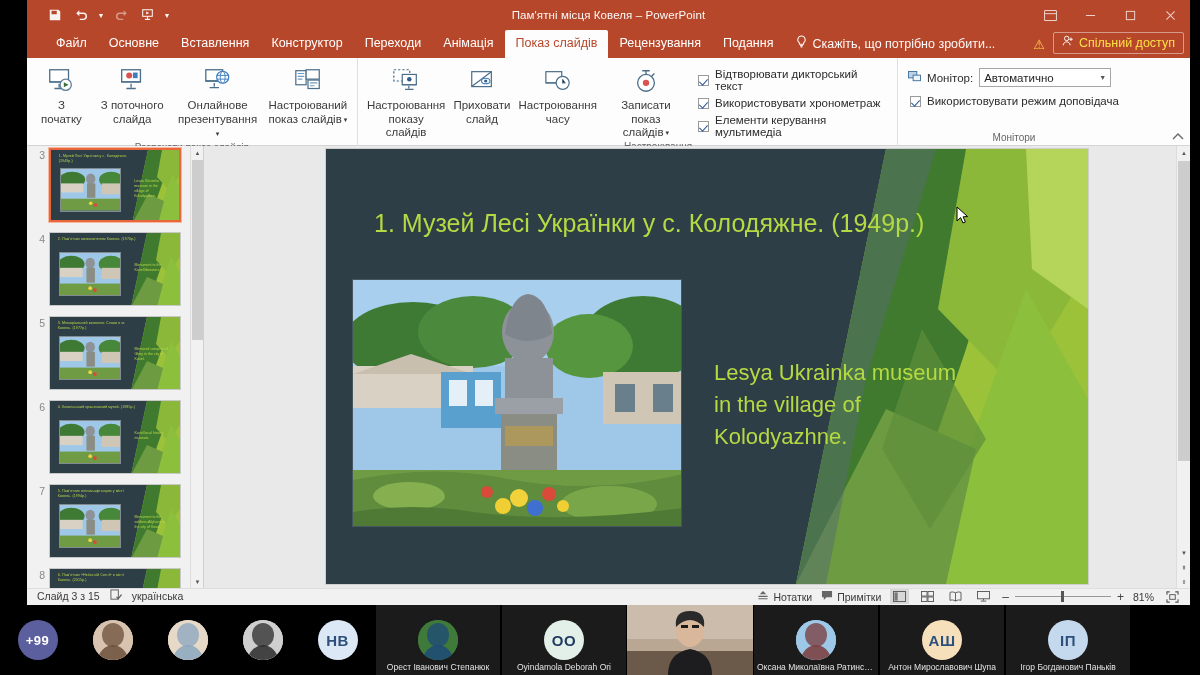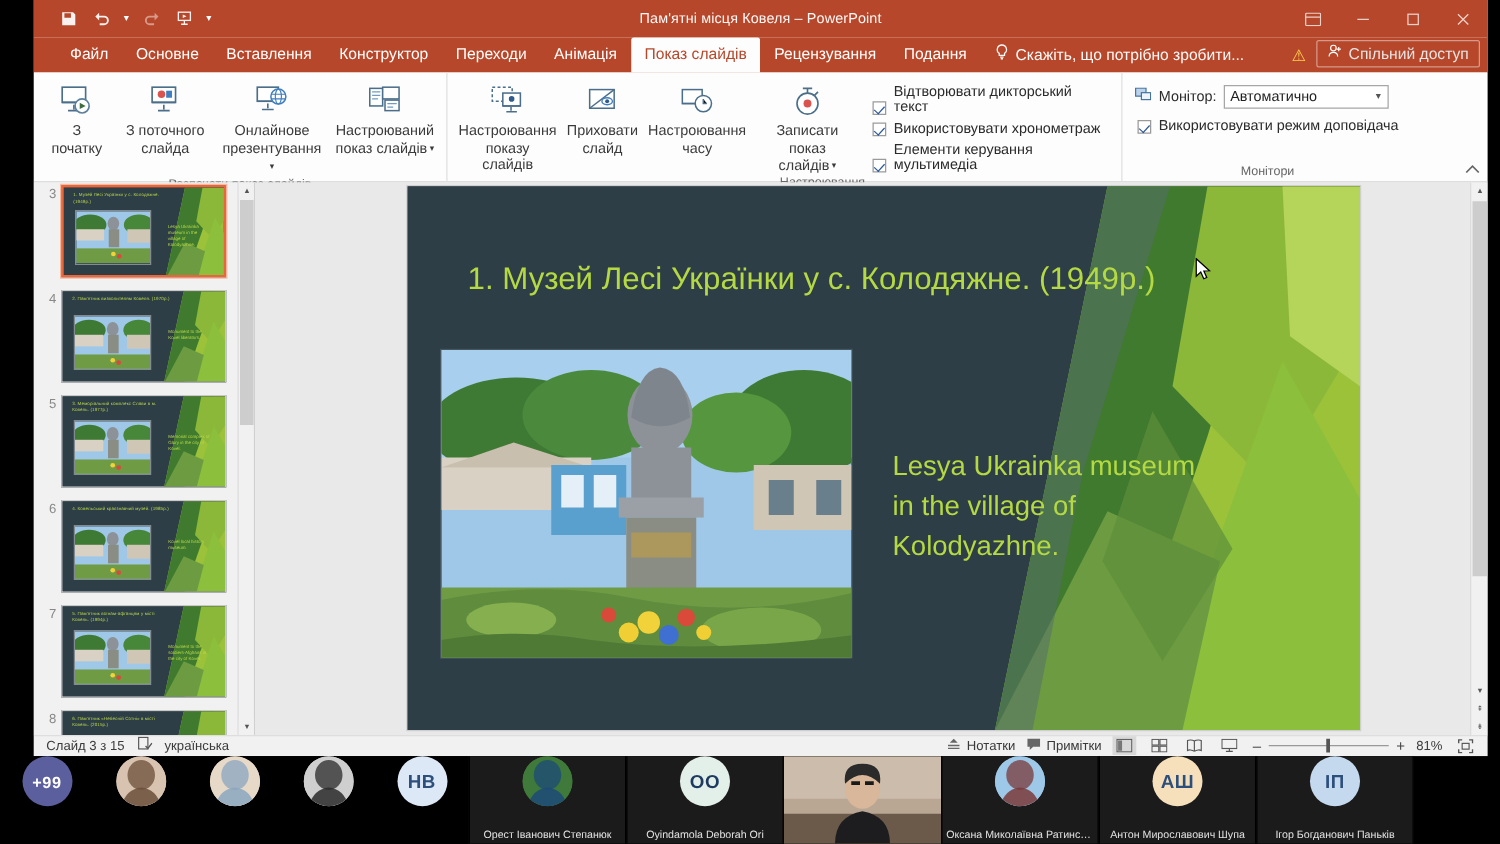--- a/index.html
+++ b/index.html
@@ -54,21 +54,21 @@
   }
   .tab.active { background: #fdfdfd; color: #b7472a; border-radius: 2px 2px 0 0; }
   .tellme {
     display: flex; align-items: center; gap: 5px;
     font-size: 12.5px; color: #fff; padding-left: 12px; height: 28px; line-height: 28px;
     opacity: .97;
   }
   .tab-right { position: absolute; right: 6px; bottom: 0; display: flex; align-items: center; gap: 8px; height: 28px; }
   .warn-ico { color: #ffd24d; font-size: 13px; line-height: 1; }
   .share-btn {
-    display: flex; align-items: center; gap: 5px; color: #e5e5e5; font-size: 12.5px;
+    display: flex; align-items: center; gap: 5px; color: #fde047; font-size: 12.5px;
     border: 1px solid rgba(255,255,255,.45); border-radius: 2px; padding: 2px 8px 3px; margin-bottom: 2px;
   }
 
   
   .ribbon {
     height: 88px; background: #fdfdfd; display: flex; position: relative;
     border-bottom: 1px solid #d4d4d4;
   }
   .rgroup { position: relative; display: flex; flex-direction: column; height: 88px; padding: 4px 0 0; }
   .rgroup + .rgroup { border-left: 1px solid #e0e0e0; }
@@ -81,21 +81,21 @@
     align-items: center; cursor: default;
   }
   .bigicon { height: 34px; display: flex; align-items: center; justify-content: center; }
   .biglabel {
     font-size: 11.5px; color: #3b3b3b; text-align: center; line-height: 13.5px;
     white-space: pre-line; margin-top: 1px;
   }
   .biglabel .carret { font-size: 7px; vertical-align: middle; }
 
   .checkcol { display: flex; flex-direction: column; gap: 5px; padding: 6px 6px 0 8px; }
-  .checkrow { display: flex; align-items: flex-end; gap: 6px; font-size: 11.5px; color: #2b2b2b; }
+  .checkrow { display: flex; align-items: center; gap: 6px; font-size: 11.5px; color: #2b2b2b; }
   .cbox {
     width: 11px; height: 11px; border: 1px solid #9a9a9a; background: #fff;
     position: relative; flex: 0 0 11px;
   }
   .cbox.on::after {
     content: ""; position: absolute; left: 2px; top: 1px; width: 4px; height: 7px;
     border: solid #2b579a; border-width: 0 1.6px 1.6px 0; transform: rotate(42deg);
   }
   .monrow { display: flex; align-items: center; gap: 6px; font-size: 11.5px; color: #2b2b2b; padding: 6px 0 0 6px; }
   .mon-select {
@@ -187,21 +187,21 @@
   .zs-track { width: 96px; height: 1px; background: #999; position: relative; margin: 0 6px; }
   .zs-knob { position: absolute; left: 46px; top: -5px; width: 3px; height: 11px; background: #555; }
   .zs-sign { font-size: 12px; color: #444; line-height: 1; }
 
   
   .vcstrip {
     position: absolute; left: 0; bottom: 0; width: 1200px; height: 70px; background: #000;
     display: flex; align-items: stretch;
   }
   .vc-tile {
-    position: relative; height: 70px; display: flex; align-items: flex-start; justify-content: center;
+    position: relative; height: 70px; display: flex; align-items: center; justify-content: center;
     background: #000; flex: 0 0 auto;
   }
   .vc-tile.named { background: #1b1b1b; border-left: 1px solid #000; border-right: 1px solid #000; }
   .avatar {
     width: 40px; height: 40px; border-radius: 50%; overflow: hidden;
     display: flex; align-items: center; justify-content: center;
     font-size: 15px; font-weight: bold; letter-spacing: .5px;
   }
   .vc-name {
     position: absolute; left: 0; right: 0; bottom: 3px; text-align: center;

